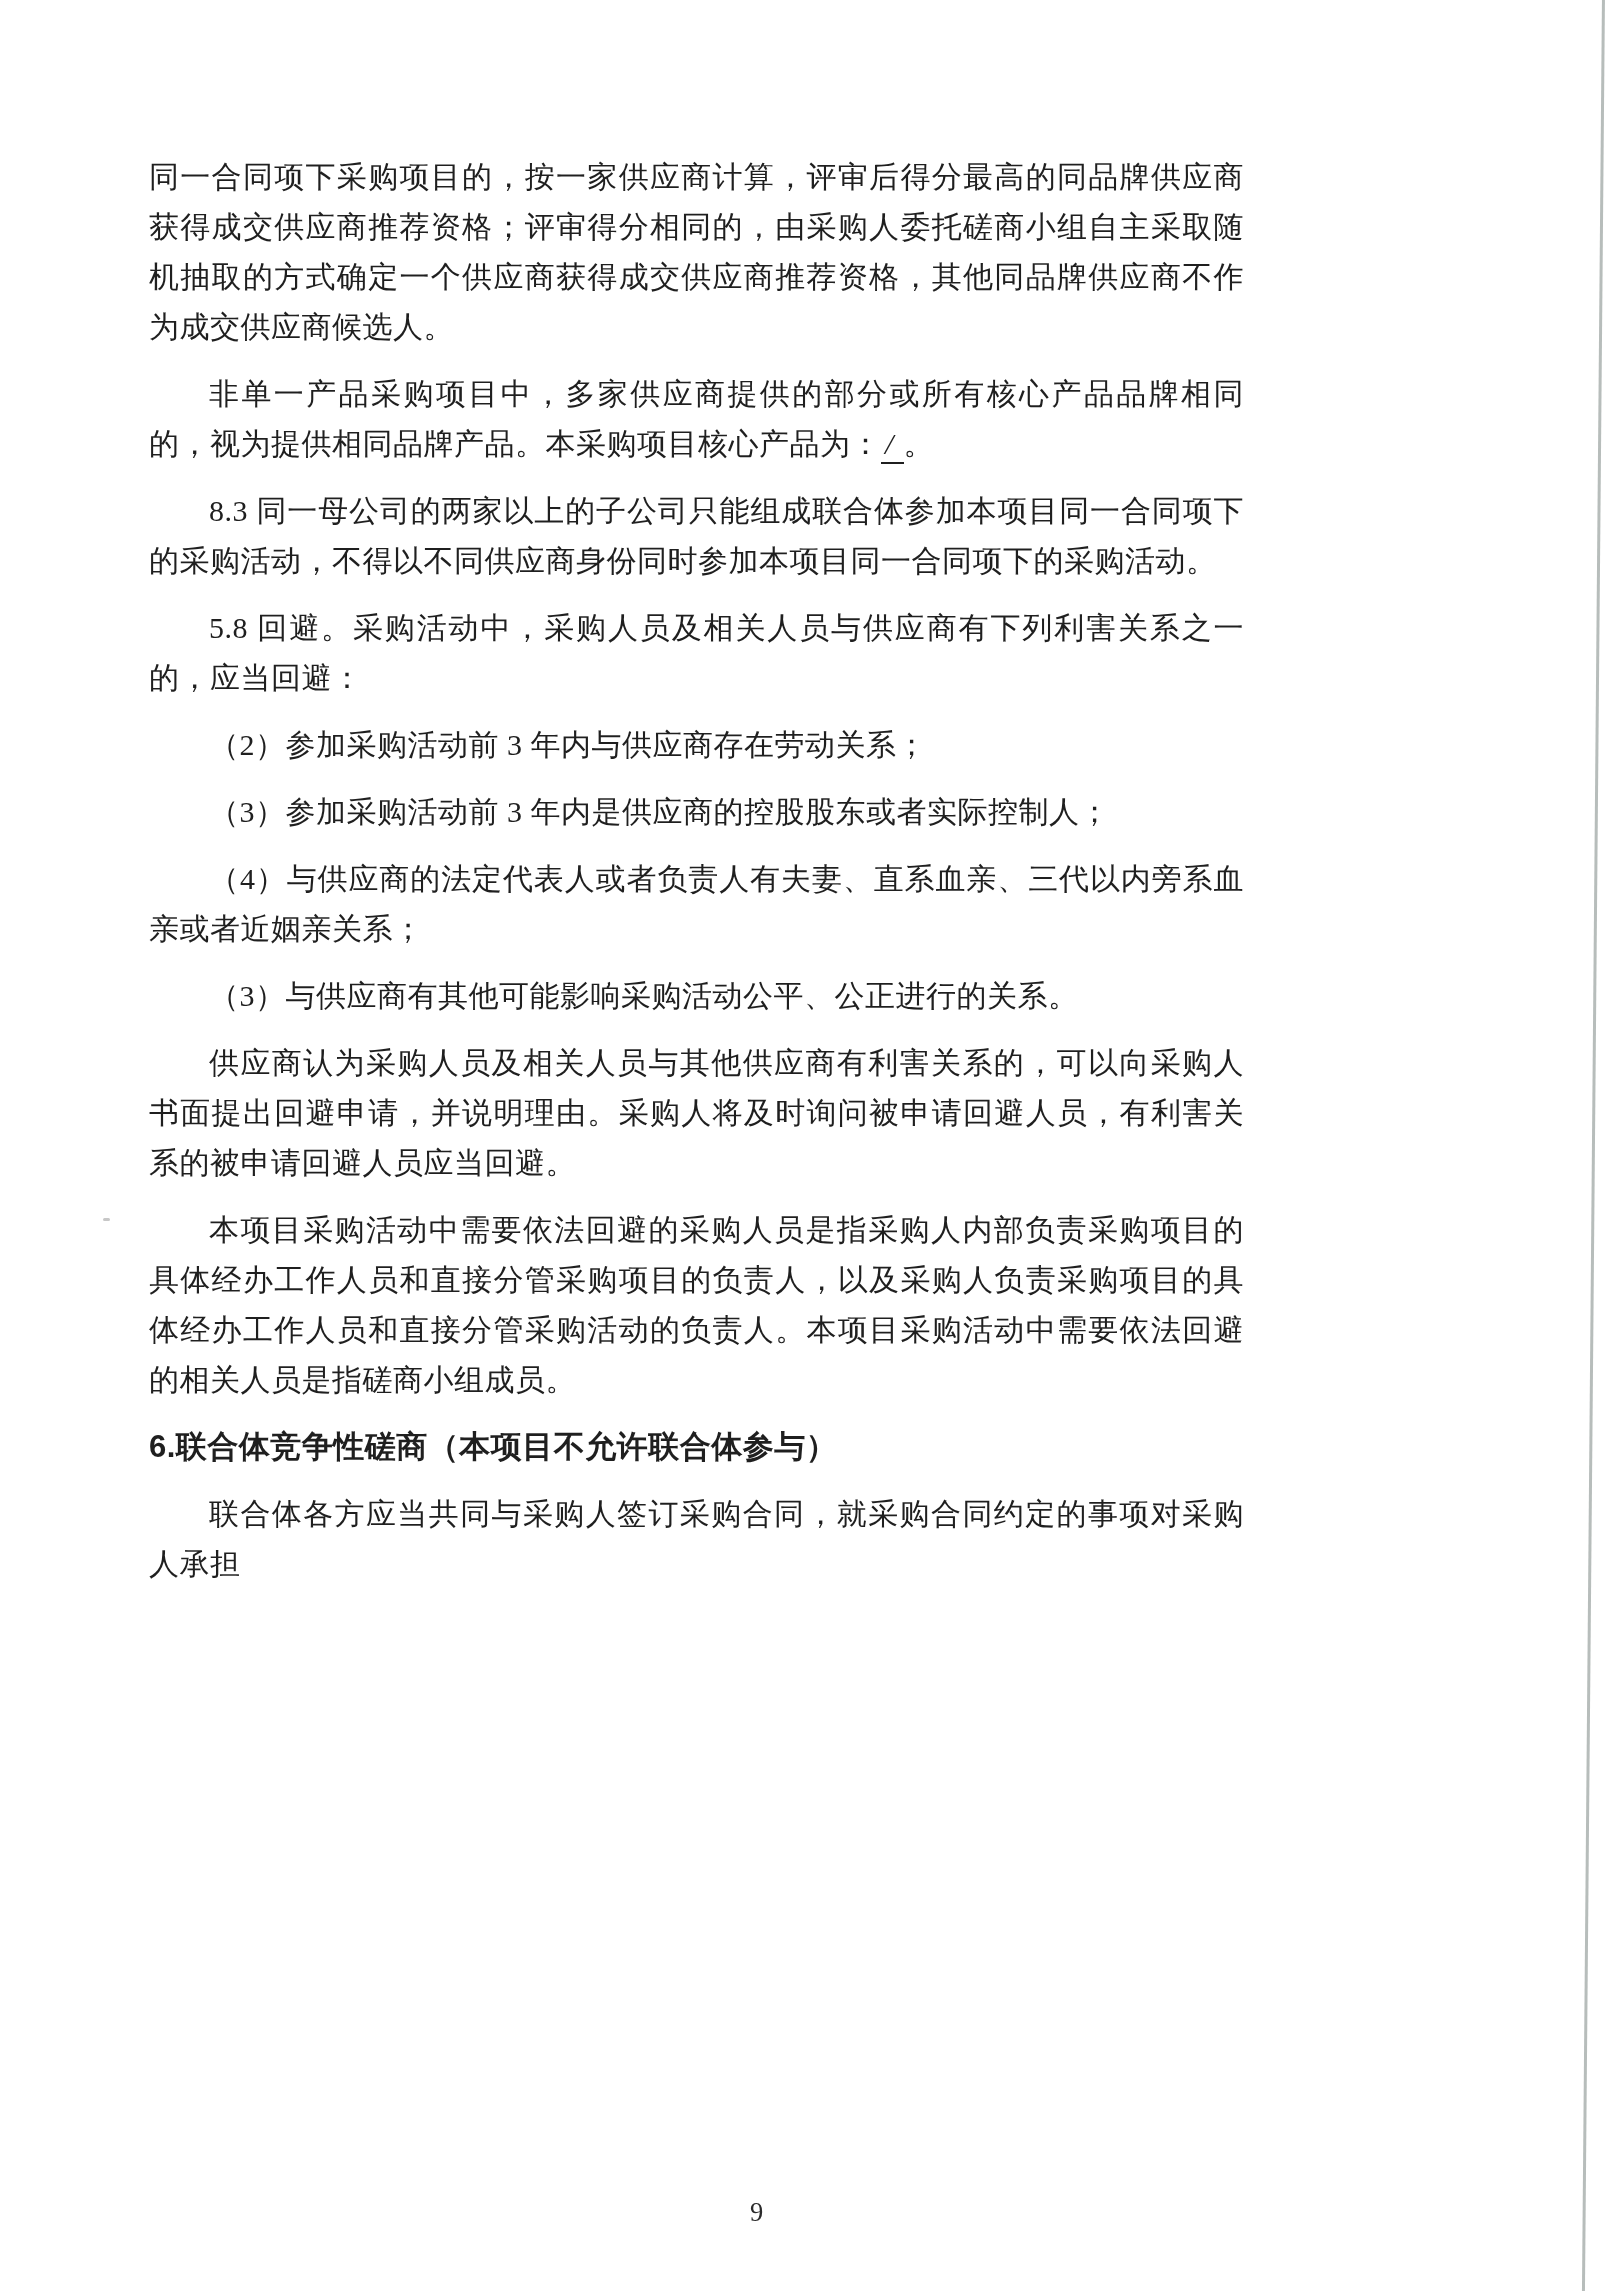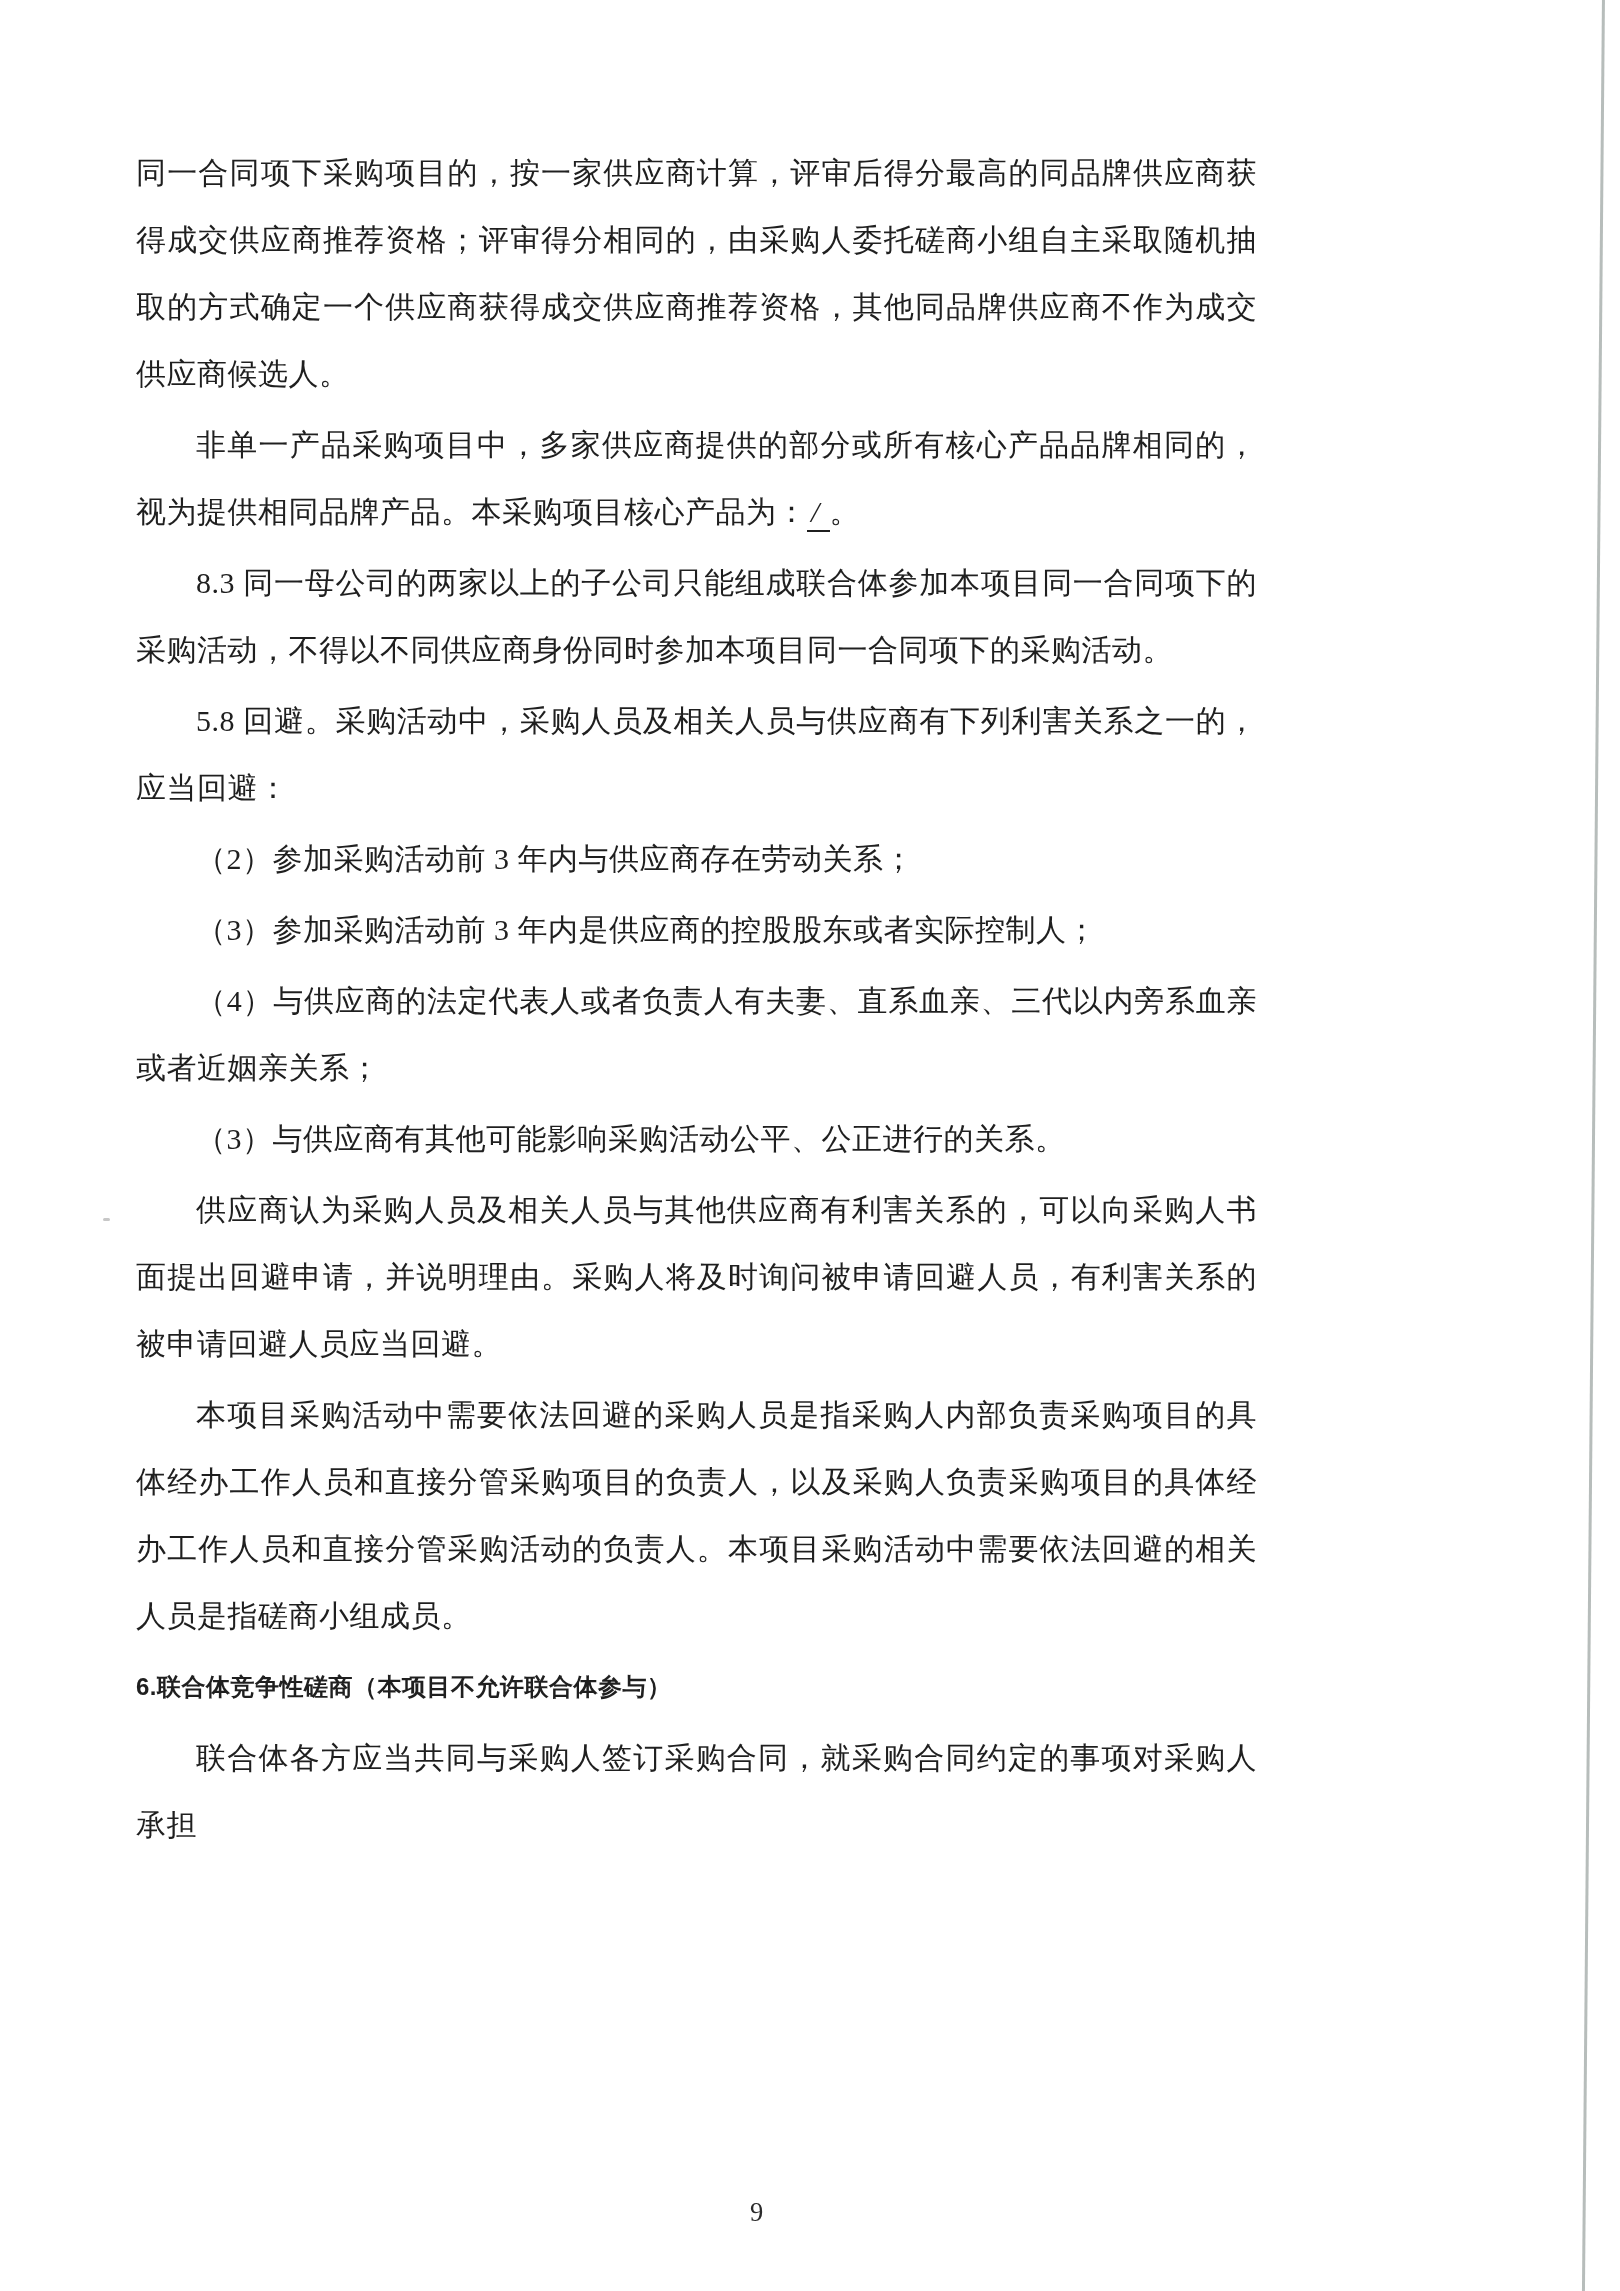--- a/index.html
+++ b/index.html
@@ -14,32 +14,32 @@
     position:relative;
     overflow:hidden;
     font-family:"Liberation Serif","DejaVu Serif",serif;
   }
   .page{position:absolute;inset:0;}
   .content{
     position:absolute;
     top:135px;left:132px;width:1129px;
   }
   .content p{
-    margin:4px;
+    margin:17px;
     font-size:30px;
-    line-height:67px;
+    line-height:50px;
     color:var(--ink);
     text-align:justify;
     letter-spacing:0.5px;
   }
   .content p.indent{text-indent:2em;}
   .content p.heading{
     font-family:"Liberation Sans","DejaVu Sans",sans-serif;
     font-weight:700;
-    font-size:24px;
+    font-size:31px;
     text-align:left;
   }
   .u{
     border-bottom:2px solid var(--ink);
     padding:0 9.8px 2px 3.9px;
     font-style:italic;
   }
   .page-number{
     position:absolute;
     top:2197px;left:750px;

